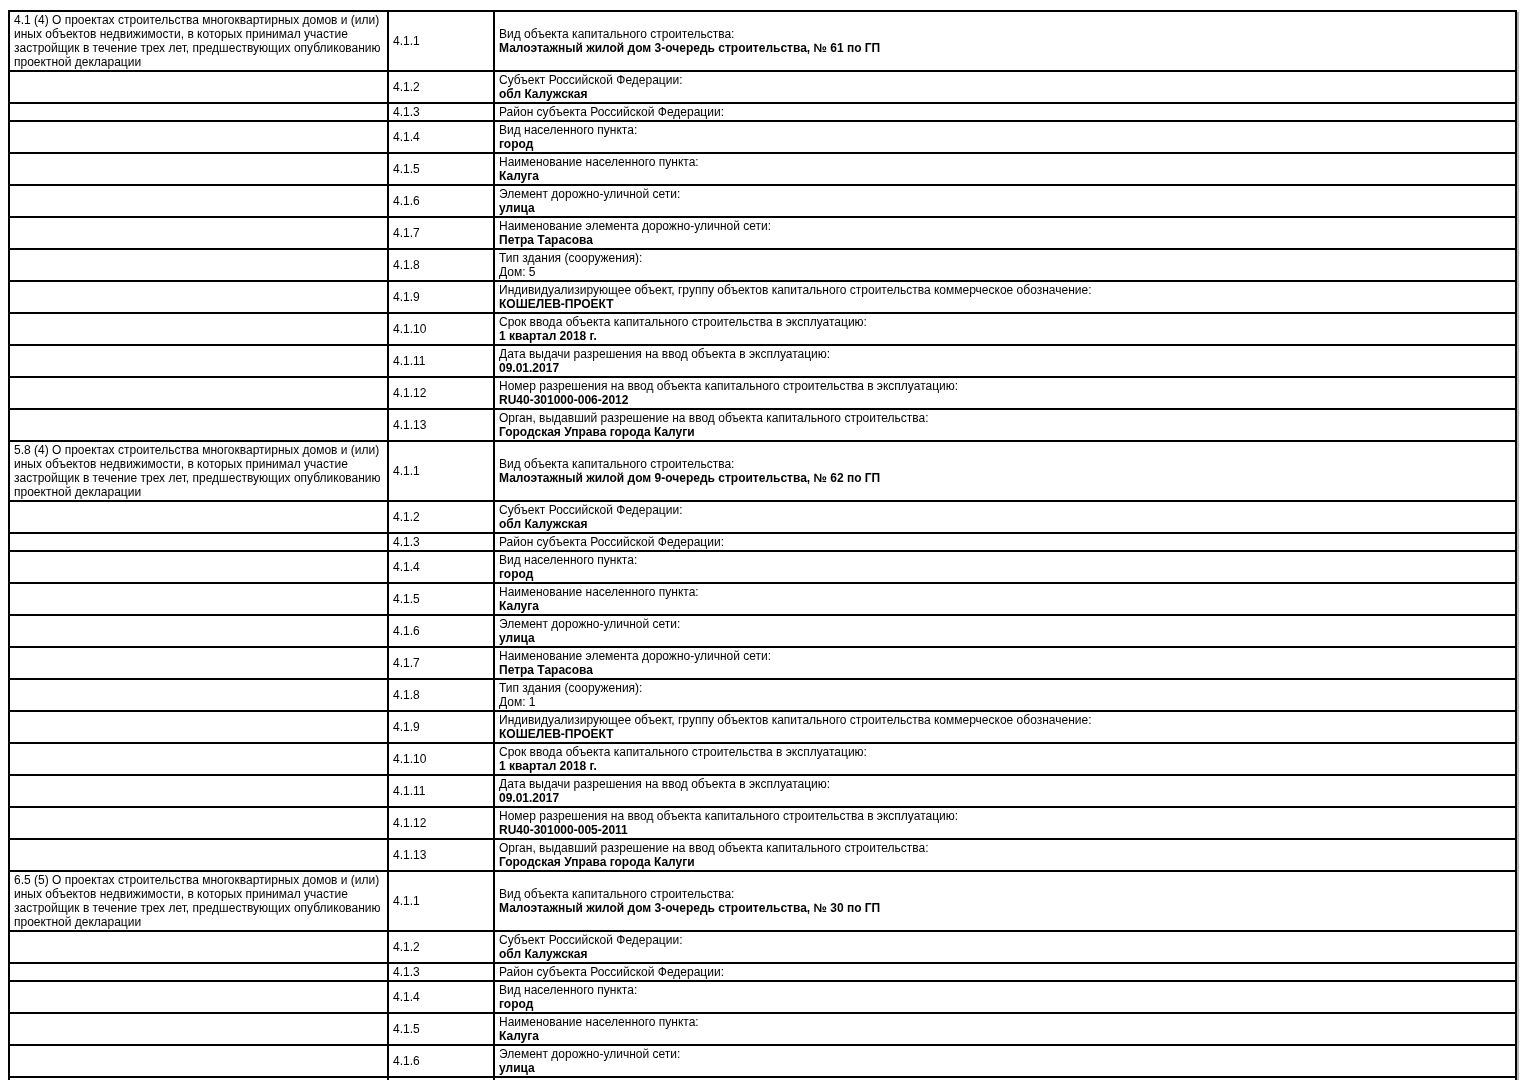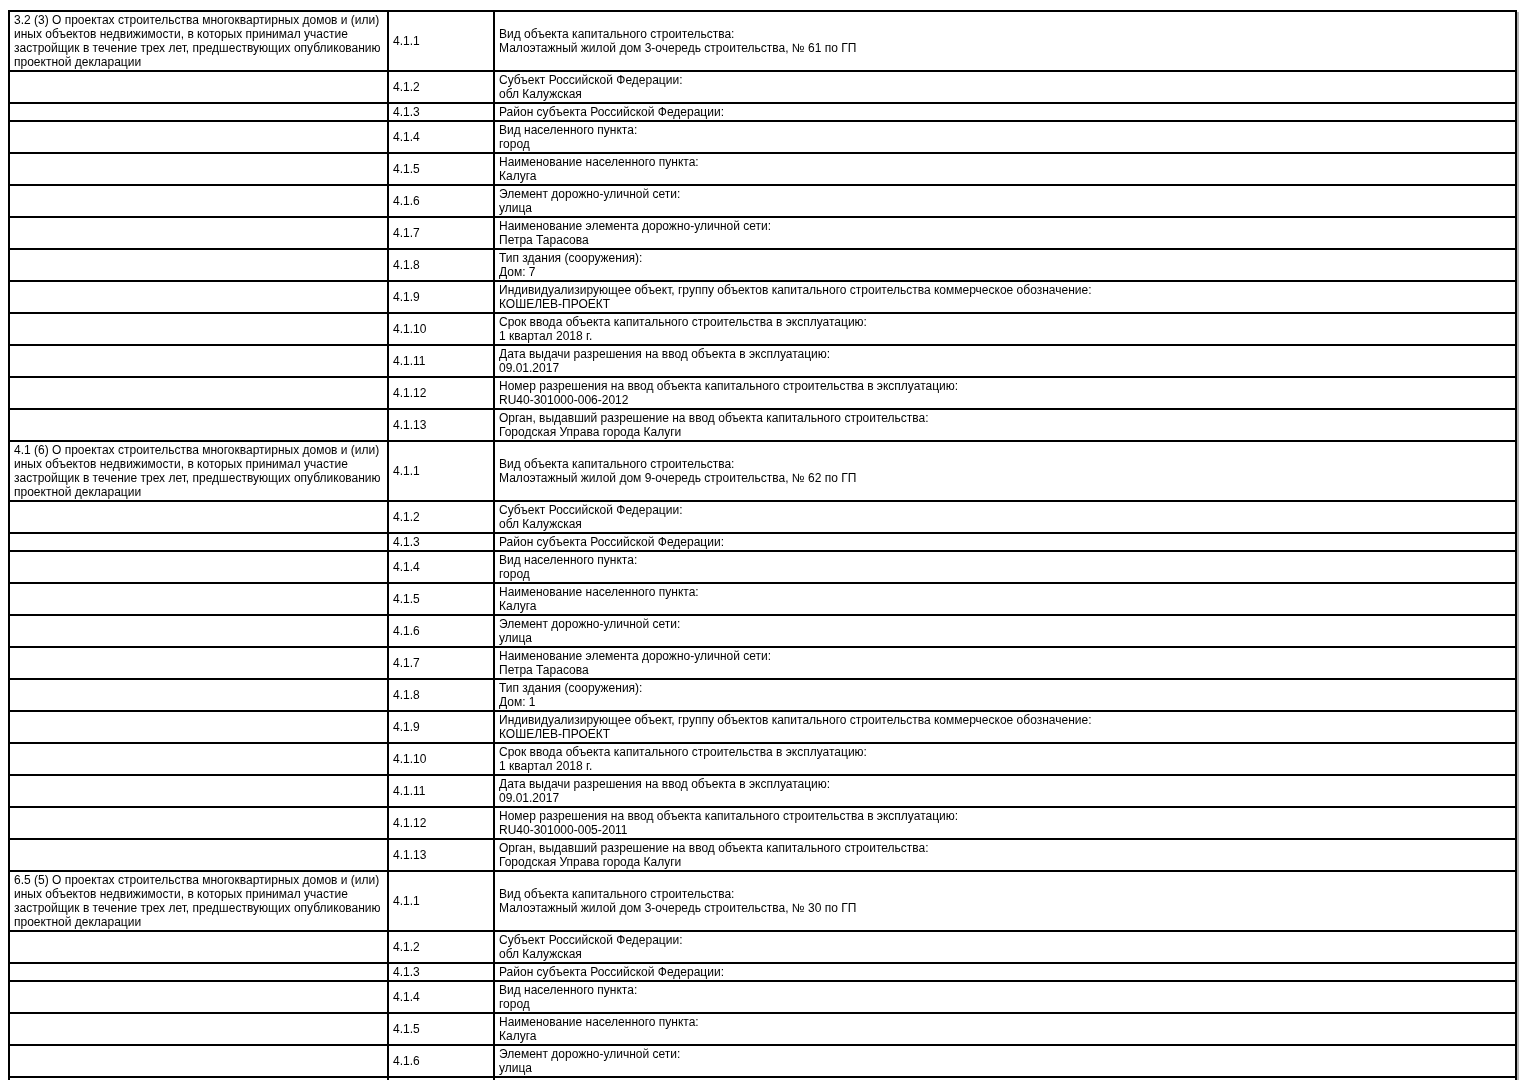--- a/index.html
+++ b/index.html
@@ -40,37 +40,37 @@
     vertical-align: top;
     padding: 1px 4px 1px 3px;
   }
   td.c-num {
     vertical-align: middle;
   }
   td.c-val {
     vertical-align: middle;
   }
   .field-value.bold {
-    font-weight: normal;
+    font-weight: bold;
   }
 </style>
 </head>
 <body>
 
 <div class="page">
   <table class="decl">
     <colgroup>
       <col class="c1">
       <col class="c2">
       <col class="c3">
     </colgroup>
     <tbody>
         <tr>
           <td class="c-desc">
-            <div>3.2 (3) О проектах строительства многоквартирных домов и (или) иных объектов недвижимости, в которых принимал участие застройщик в течение трех лет, предшествующих опубликованию проектной декларации</div>
+            <div>4.1 (4) О проектах строительства многоквартирных домов и (или) иных объектов недвижимости, в которых принимал участие застройщик в течение трех лет, предшествующих опубликованию проектной декларации</div>
           </td>
           <td class="c-num">4.1.1</td>
           <td class="c-val">
             <div class="field-label">Вид объекта капитального строительства:</div>
             <div class="field-value bold">Малоэтажный жилой дом 3-очередь строительства, № 61 по ГП</div>
           </td>
         </tr>
         <tr>
           <td class="c-desc"></td>
           <td class="c-num">4.1.2</td>
@@ -116,21 +116,21 @@
           <td class="c-val">
             <div class="field-label">Наименование элемента дорожно-уличной сети:</div>
             <div class="field-value bold">Петра Тарасова</div>
           </td>
         </tr>
         <tr>
           <td class="c-desc"></td>
           <td class="c-num">4.1.8</td>
           <td class="c-val">
             <div class="field-label">Тип здания (сооружения):</div>
-            <div class="field-value">Дом: 7</div>
+            <div class="field-value">Дом: 5</div>
           </td>
         </tr>
         <tr>
           <td class="c-desc"></td>
           <td class="c-num">4.1.9</td>
           <td class="c-val">
             <div class="field-label">Индивидуализирующее объект, группу объектов капитального строительства коммерческое обозначение:</div>
             <div class="field-value bold">КОШЕЛЕВ-ПРОЕКТ</div>
           </td>
         </tr>
@@ -161,21 +161,21 @@
         <tr>
           <td class="c-desc"></td>
           <td class="c-num">4.1.13</td>
           <td class="c-val">
             <div class="field-label">Орган, выдавший разрешение на ввод объекта капитального строительства:</div>
             <div class="field-value bold">Городская Управа города Калуги</div>
           </td>
         </tr>
         <tr>
           <td class="c-desc">
-            <div>4.1 (6) О проектах строительства многоквартирных домов и (или) иных объектов недвижимости, в которых принимал участие застройщик в течение трех лет, предшествующих опубликованию проектной декларации</div>
+            <div>5.8 (4) О проектах строительства многоквартирных домов и (или) иных объектов недвижимости, в которых принимал участие застройщик в течение трех лет, предшествующих опубликованию проектной декларации</div>
           </td>
           <td class="c-num">4.1.1</td>
           <td class="c-val">
             <div class="field-label">Вид объекта капитального строительства:</div>
             <div class="field-value bold">Малоэтажный жилой дом 9-очередь строительства, № 62 по ГП</div>
           </td>
         </tr>
         <tr>
           <td class="c-desc"></td>
           <td class="c-num">4.1.2</td>

